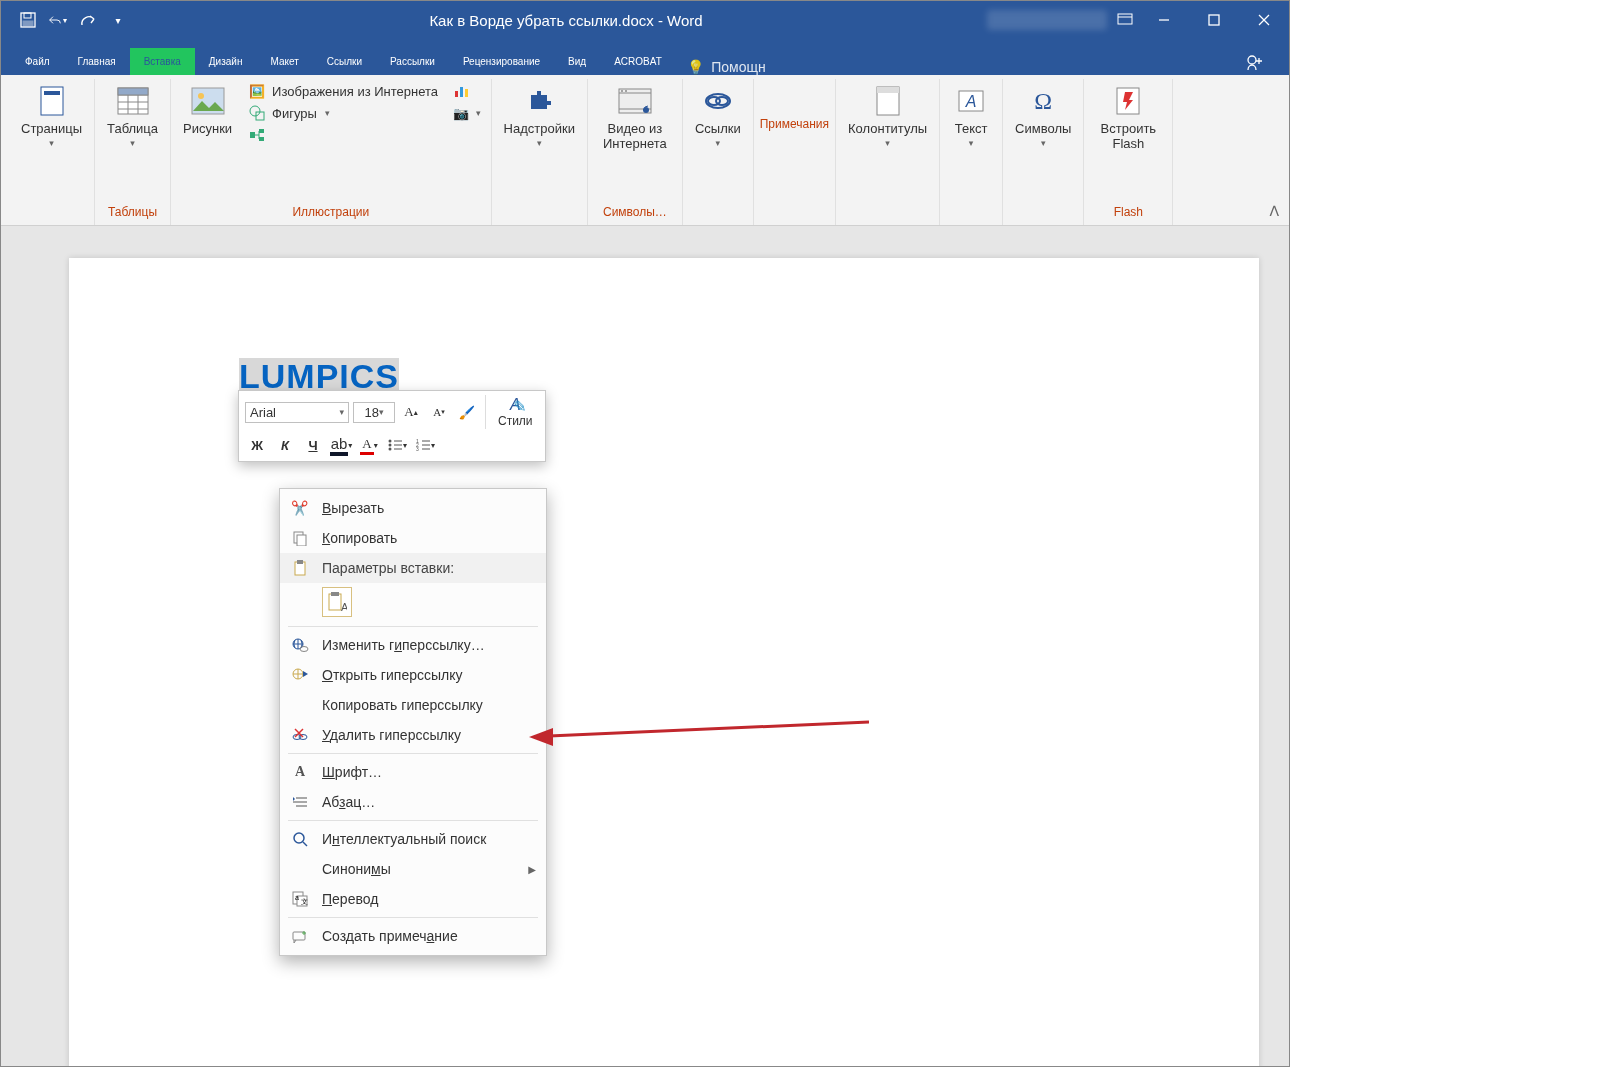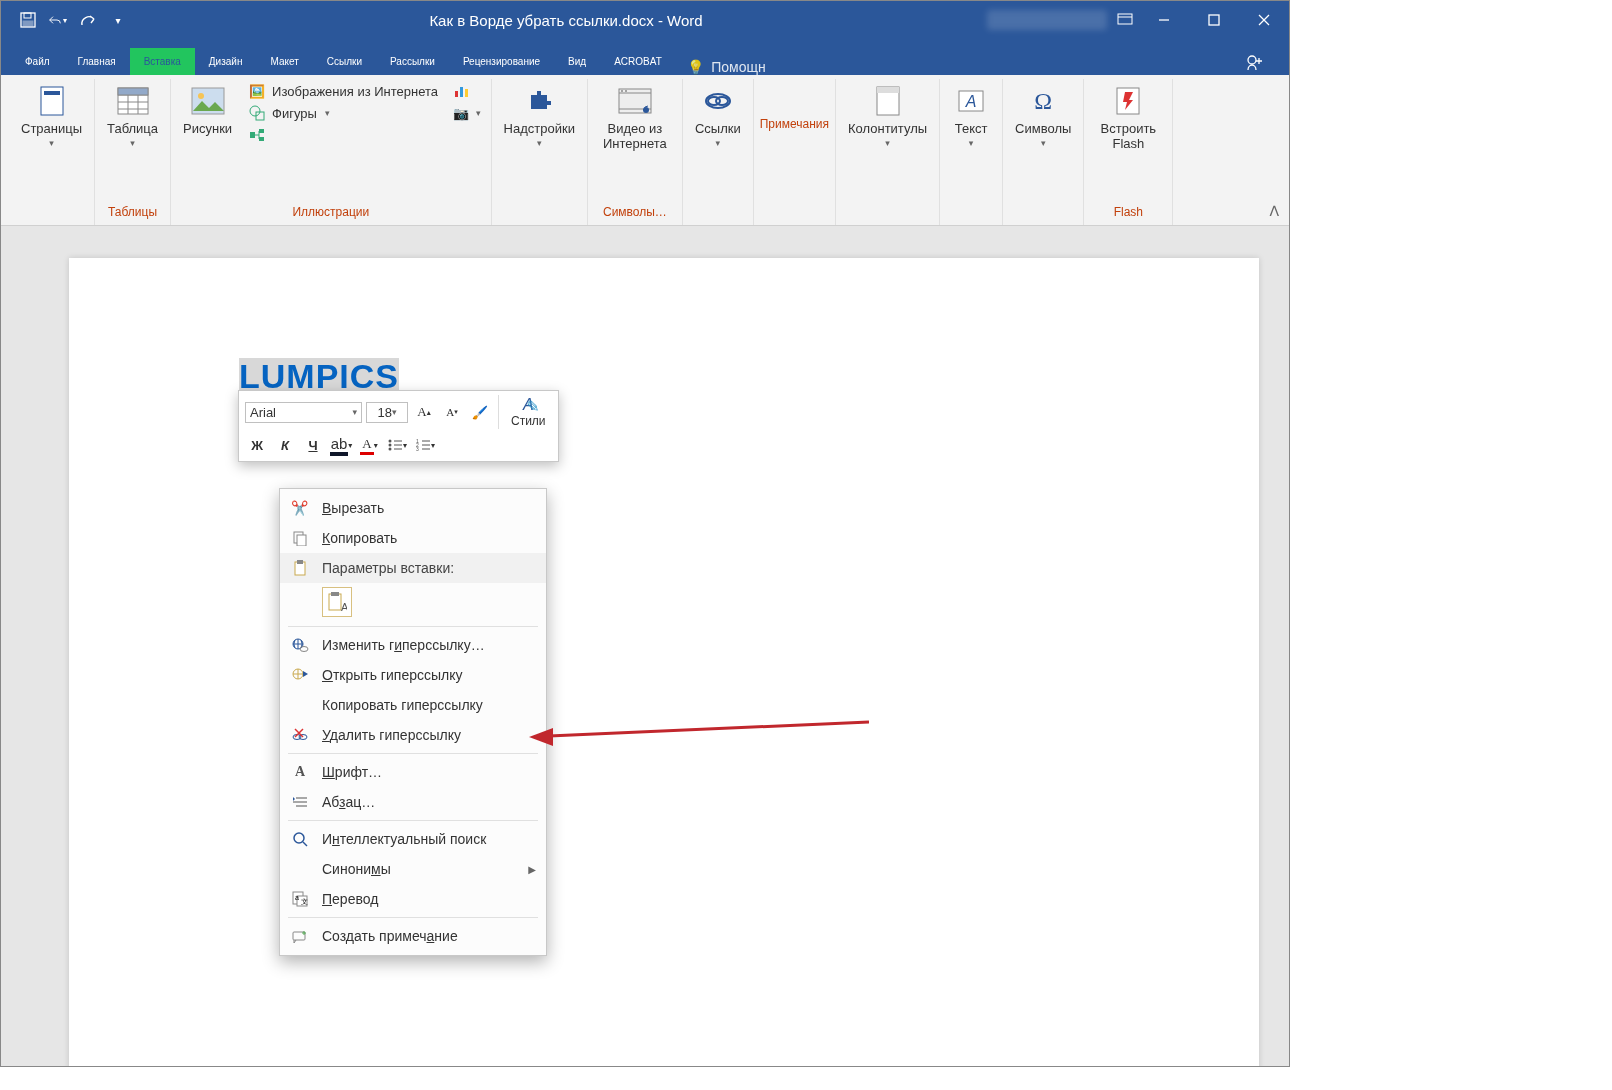--- a/index.html
+++ b/index.html
@@ -341,21 +341,21 @@
     <div class="collapse">ᐱ</div>
   </div>
 
   <div class="docarea">
     <div class="page">
 
       <div style="position:relative;">
         
         <div class="minitoolbar">
           <div class="mtrow">
-            <div class="mtsel" style="width:117px;">
+            <div class="mtsel" style="width:104px;">
                 <span>Arial</span>
                 <span style="font-size:9px;color:#666;">▾</span>
               </div>
             <div class="mtsel" style="width:42px;justify-content:center;">
                 <span>18</span>
                 <span style="font-size:9px;color:#666;">▾</span>
               </div>
             <div class="mtbtn" style="font-family:serif;">A<span style="font-size:8px;vertical-align:super;">▴</span></div>
             <div class="mtbtn" style="font-family:serif;font-size:11px;">A<span style="font-size:7px;vertical-align:super;">▾</span></div>
             <div class="mtbtn">🖌️</div>

